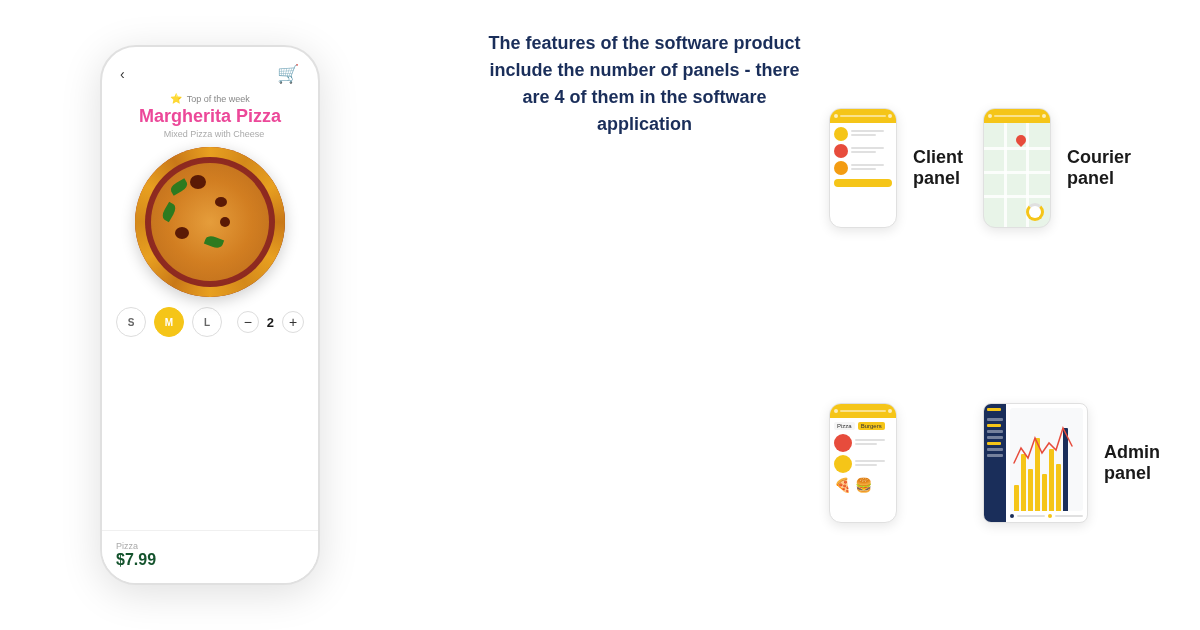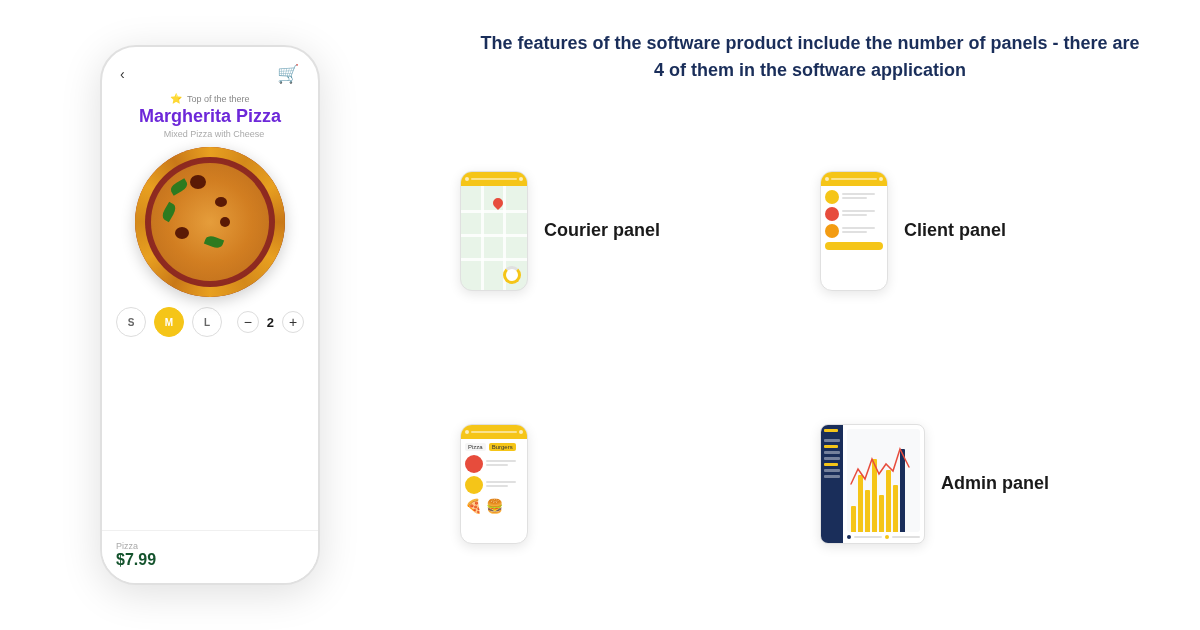--- a/index.html
+++ b/index.html
@@ -73,21 +73,21 @@
     }
 
     .star-icon {
       color: #f5c518;
       font-size: 10px;
     }
 
     .pizza-title {
       font-size: 18px;
       font-weight: 800;
-      color: #6d28d9;
+      color: #ec4899;
       text-align: left;
       margin-bottom: 2px;
     }
 
     .pizza-subtitle {
       font-size: 9px;
       color: #aaa;
       margin-bottom: 8px;
       margin-left: 8px;
     }
@@ -262,21 +262,20 @@
       font-weight: 700;
       color: #1a1a1a;
       cursor: pointer;
     }
 
     
     .right-section {
       flex: 1;
       height: 100%;
       display: flex;
-      flex-direction: column;
       padding: 30px 40px;
     }
 
     .feature-description {
       font-size: 18px;
       font-weight: 700;
       color: #1a2e5a;
       text-align: center;
       line-height: 1.5;
       margin-bottom: 30px;
@@ -520,21 +519,21 @@
 <div class="left-section">
   <div class="phone-mockup">
     <div class="phone-header">
       <span class="back-arrow">‹</span>
       <span class="cart-icon">🛒</span>
     </div>
 
     <div class="phone-content">
       <div class="top-week-badge">
         <span class="star-icon">⭐</span>
-        <span>Top of the there</span>
+        <span>Top of the week</span>
       </div>
 
       <div class="pizza-title">Margherita Pizza</div>
       <div class="pizza-subtitle">Mixed Pizza with Cheese</div>
 
       <div class="pizza-image">
         <div class="pizza-base">
           <div class="pizza-sauce"></div>
           <div class="pizza-cheese"></div>
 
@@ -569,42 +568,20 @@
     </div>
   </div>
 </div>
 
 <div class="right-section">
   <div class="feature-description">The features of the software product include the number of panels - there are 4 of them in the software application</div>
 
   <div class="panels-grid">
 
     <div class="panel-item">
-      <div class="mini-map">
-        <div class="map-header">
-          <div class="mini-header-dot"></div>
-          <div class="mini-header-line"></div>
-          <div class="mini-header-dot"></div>
-        </div>
-
-        <div class="map-road-h" style="top:38px;"></div>
-        <div class="map-road-h" style="top:62px;"></div>
-        <div class="map-road-h" style="top:86px;"></div>
-
-        <div class="map-road-v" style="left:20px;"></div>
-        <div class="map-road-v" style="left:42px;"></div>
-
-        <div class="map-pin" style="top:26px;left:32px;"></div>
-
-        <div class="map-progress-circle"></div>
-      </div>
-      <span class="panel-label">Courier panel</span>
-    </div>
-
-    <div class="panel-item">
       <div class="mini-phone">
         <div class="mini-phone-header">
           <div class="mini-header-dot"></div>
           <div class="mini-header-line"></div>
           <div class="mini-header-dot"></div>
         </div>
         <div class="mini-phone-body">
           <div class="mini-content-row">
             <div class="mini-circle" style="background:#f5c518;"></div>
             <div class="mini-lines">
@@ -623,20 +600,42 @@
             <div class="mini-circle" style="background:#f39c12;"></div>
             <div class="mini-lines">
               <div class="mini-line medium"></div>
               <div class="mini-line short"></div>
             </div>
           </div>
           <div class="mini-btn"></div>
         </div>
       </div>
       <span class="panel-label">Client panel</span>
+    </div>
+
+    <div class="panel-item">
+      <div class="mini-map">
+        <div class="map-header">
+          <div class="mini-header-dot"></div>
+          <div class="mini-header-line"></div>
+          <div class="mini-header-dot"></div>
+        </div>
+
+        <div class="map-road-h" style="top:38px;"></div>
+        <div class="map-road-h" style="top:62px;"></div>
+        <div class="map-road-h" style="top:86px;"></div>
+
+        <div class="map-road-v" style="left:20px;"></div>
+        <div class="map-road-v" style="left:42px;"></div>
+
+        <div class="map-pin" style="top:26px;left:32px;"></div>
+
+        <div class="map-progress-circle"></div>
+      </div>
+      <span class="panel-label">Courier panel</span>
     </div>
 
     <div class="panel-item">
       <div class="mini-phone">
         <div class="mini-phone-header">
           <div class="mini-header-dot"></div>
           <div class="mini-header-line"></div>
           <div class="mini-header-dot"></div>
         </div>
         <div class="mini-phone-body">

